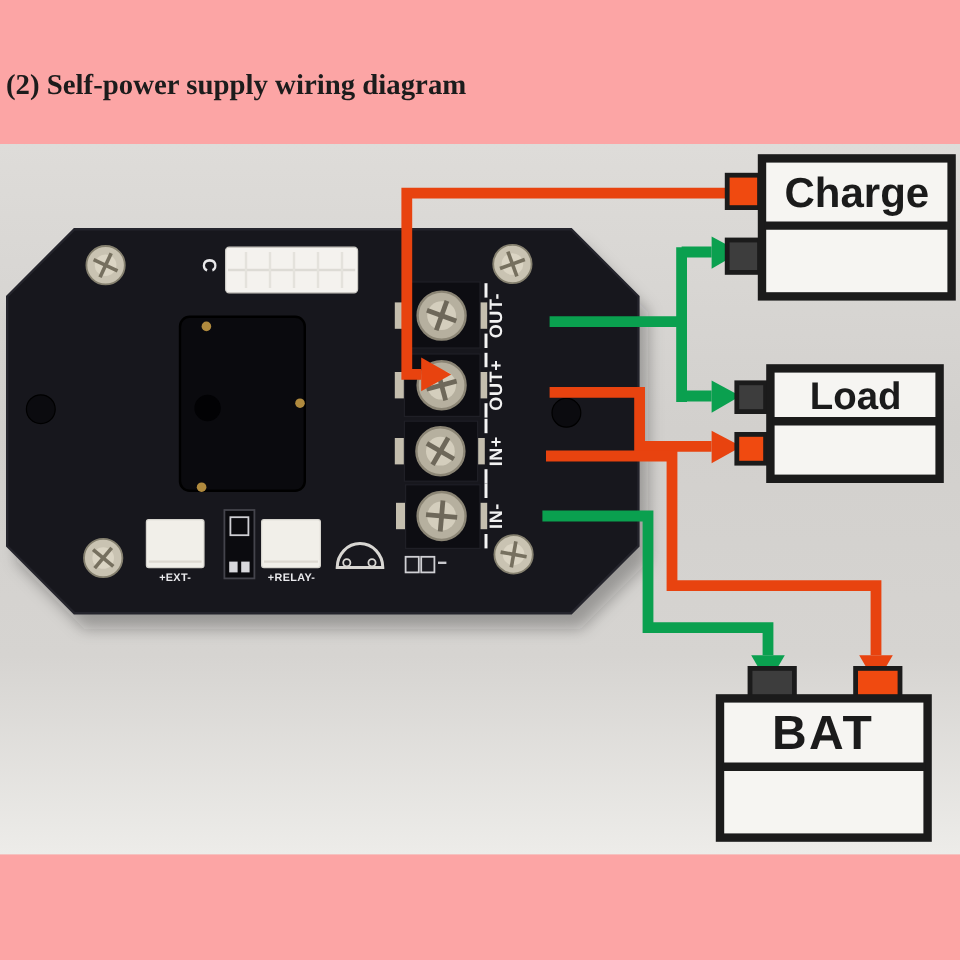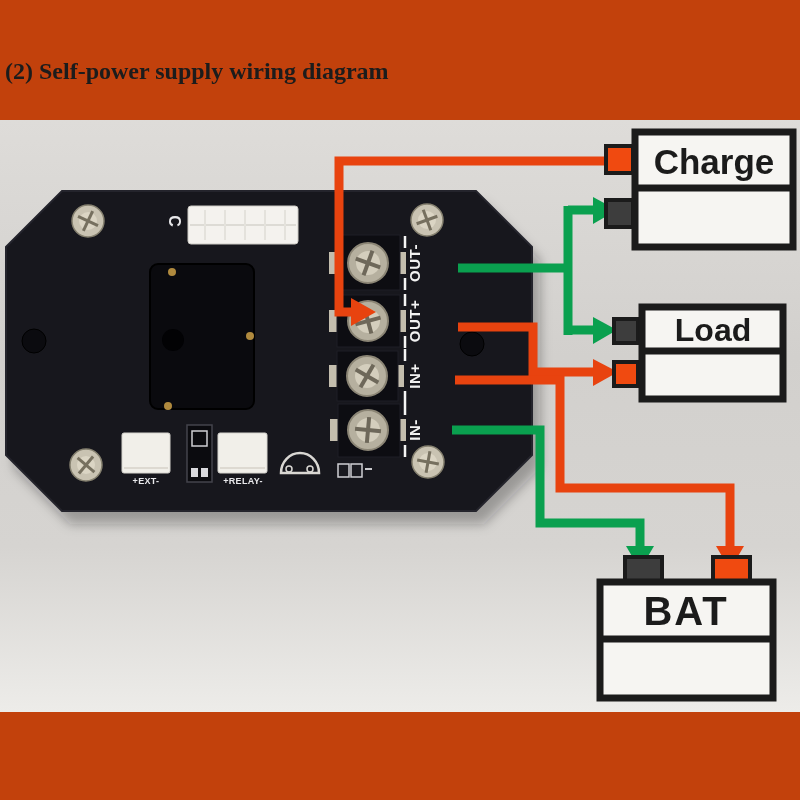--- a/index.html
+++ b/index.html
@@ -1,16 +1,16 @@
 <!DOCTYPE html>
 <html><head>
 <meta charset="utf-8">
 <style>
   html,body{margin:0;padding:0;background:#ffffff;}
-  .page{position:relative;width:800px;height:800px;background:#c2410c;overflow:hidden;
+  .page{position:relative;width:800px;height:800px;background:#fca5a5;overflow:hidden;
         font-family:"Liberation Sans",sans-serif;}
   .title{position:absolute;top:58px;left:5px;margin:0;
          font-family:"Liberation Serif",serif;font-weight:700;font-size:24px;color:#1c1c1c;
          letter-spacing:0px;white-space:nowrap;}
   .photo{position:absolute;top:120px;left:0;width:800px;height:592px;
          background:linear-gradient(180deg,#dedcd9 0%,#d2d0cd 40%,#d6d4d1 72%,#edece9 100%);}
   svg{display:block;}
   .devlbl{font-family:"Liberation Sans",sans-serif;font-weight:700;fill:#1b1b1b;}
   .lbl-charge{font-size:35px;}
   .lbl-load{font-size:32px;}

